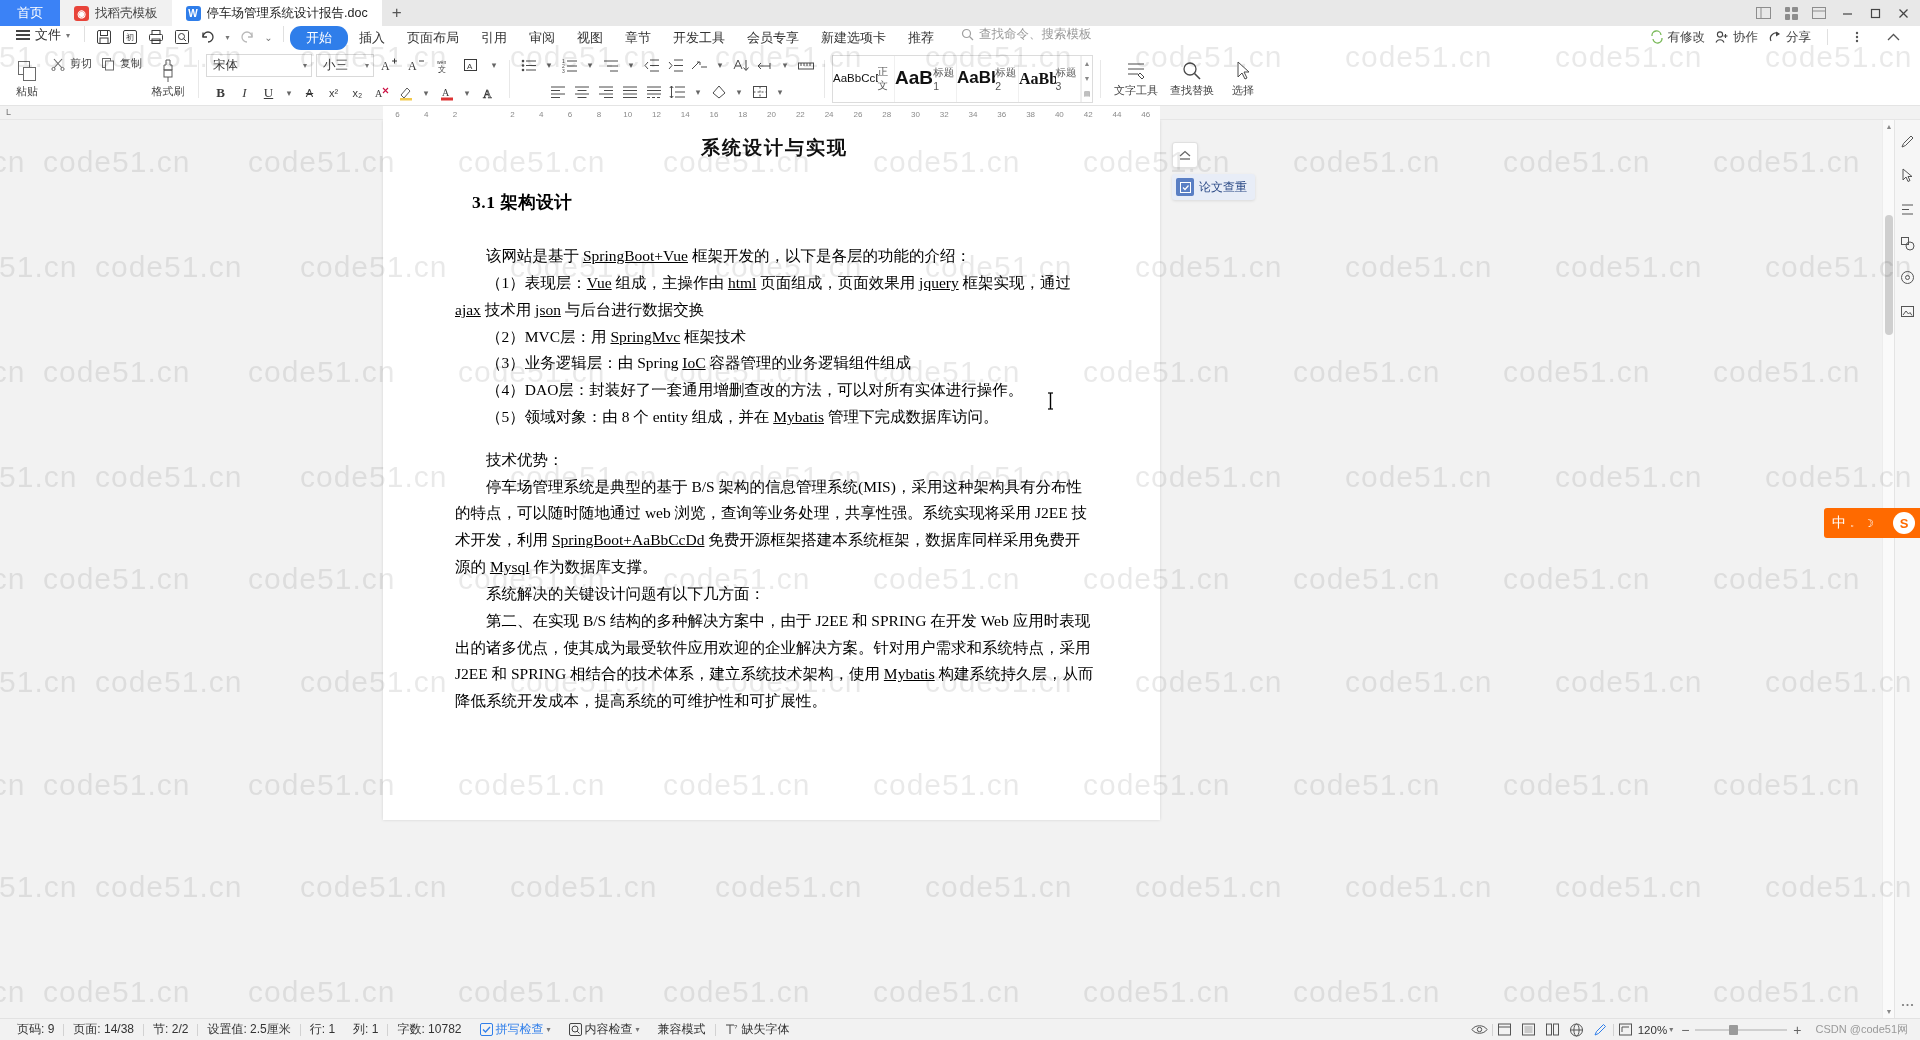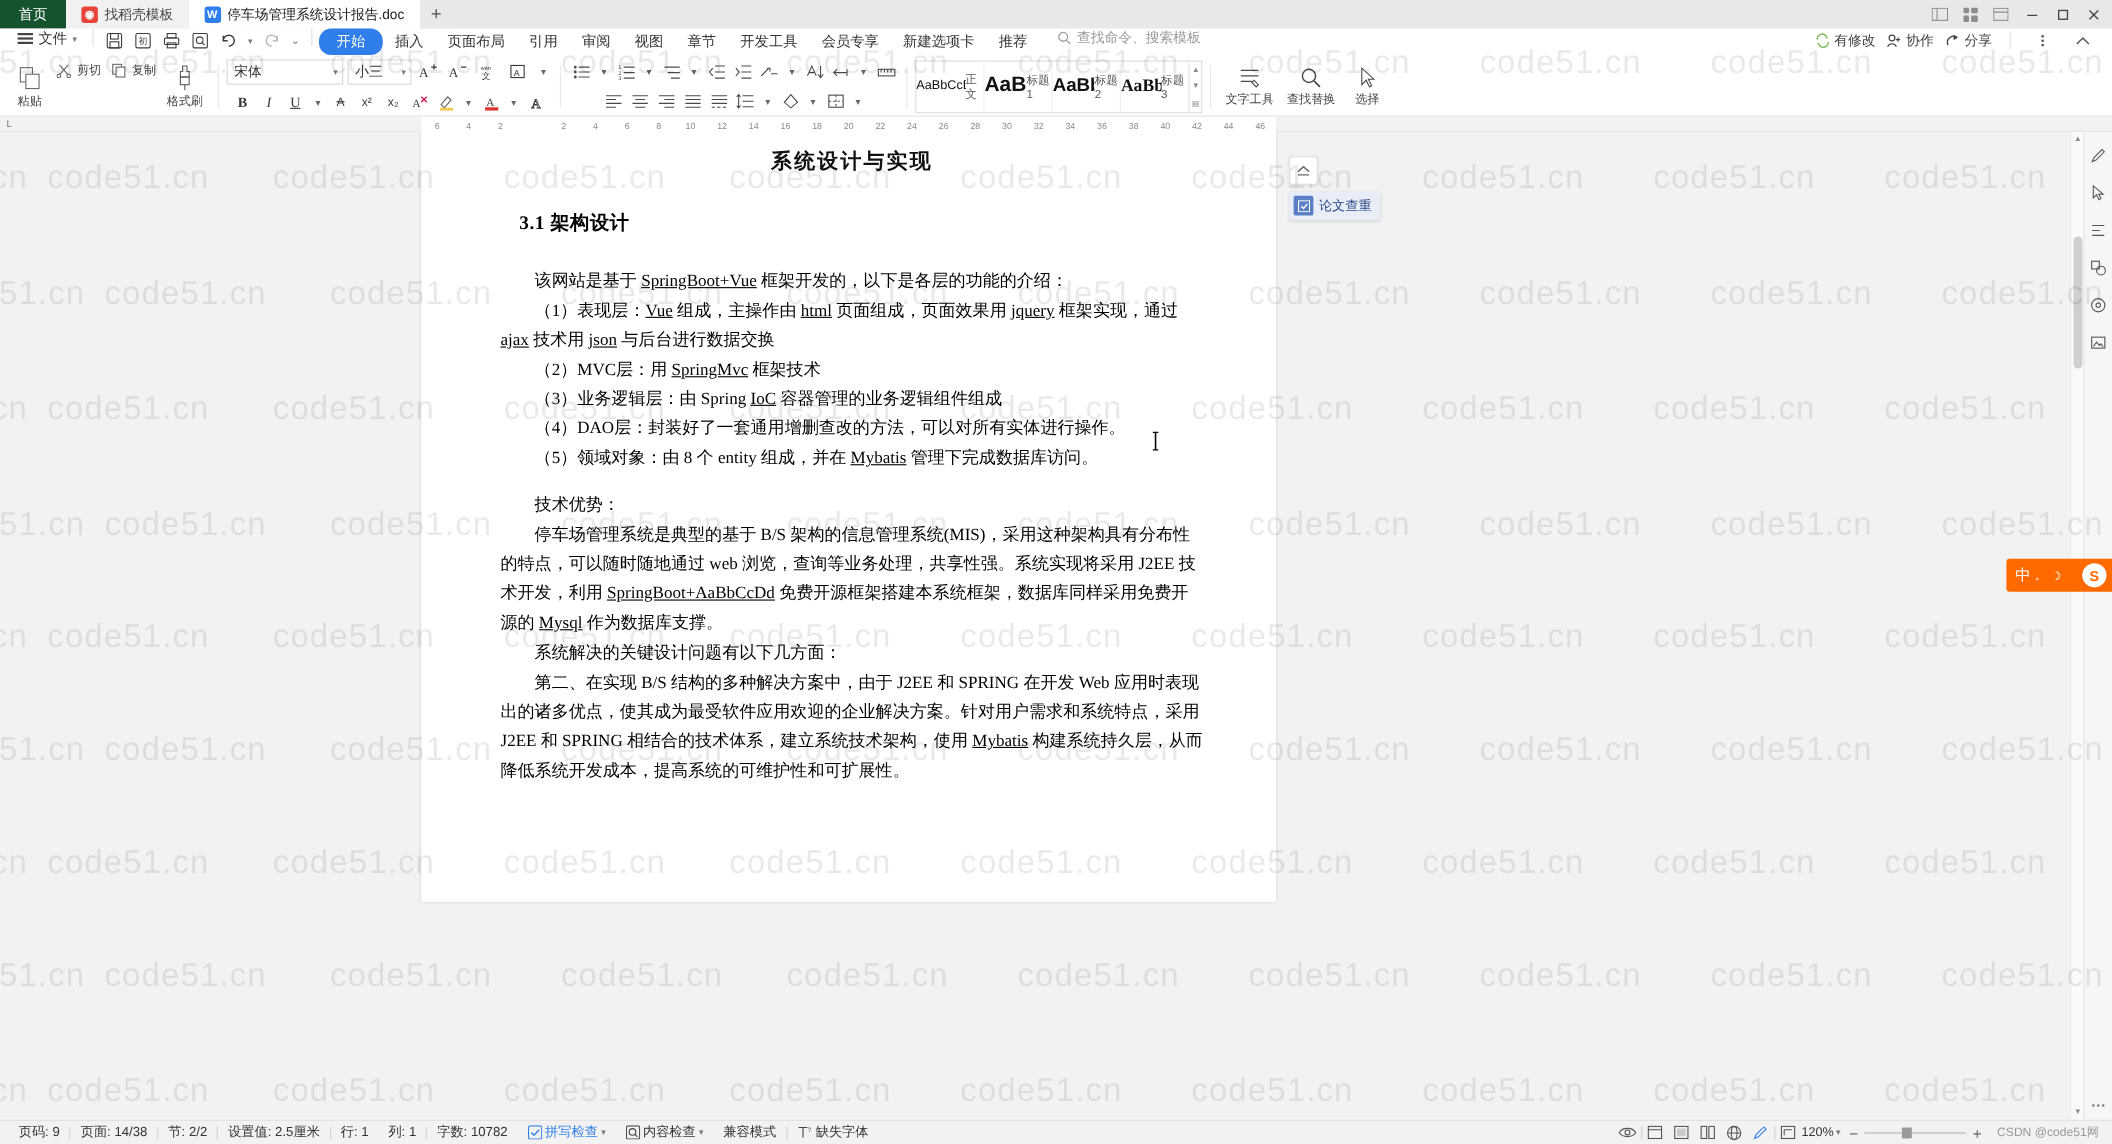--- a/index.html
+++ b/index.html
@@ -30,21 +30,21 @@
   
   #tabbar {
     height:26px; background:#e8e8e8; display:flex; align-items:flex-end;
     position:relative; z-index:5;
   }
   .tab {
     height:26px; display:flex; align-items:center; gap:6px;
     padding:0 14px; font-size:12.5px; position:relative; cursor:default;
     max-width:260px;
   }
-  .tab.home { background:#14532d; color:#fff; justify-content:center; width:60px; padding:0; font-size:13px;}
+  .tab.home { background:#3b82f6; color:#fff; justify-content:center; width:60px; padding:0; font-size:13px;}
   .tab.inactive { background:#f1f1f1; color:#444; }
   .tab.active { background:#fff; color:#222; }
   .tab .tabicon {
     width:15px;height:15px;border-radius:3px;display:inline-flex;
     align-items:center;justify-content:center;color:#fff;font-size:10px;
     font-weight:bold;flex-shrink:0;
   }
   .tab .tablabel{ overflow:hidden; text-overflow:ellipsis; white-space:nowrap;}
   #newtab {
     width:30px;height:26px;display:flex;align-items:center;justify-content:center;

